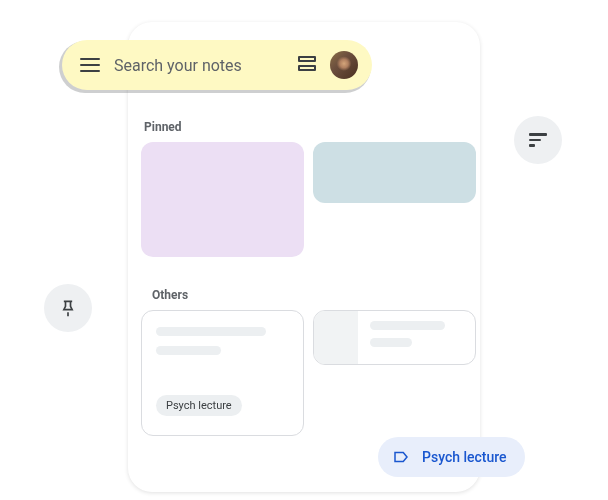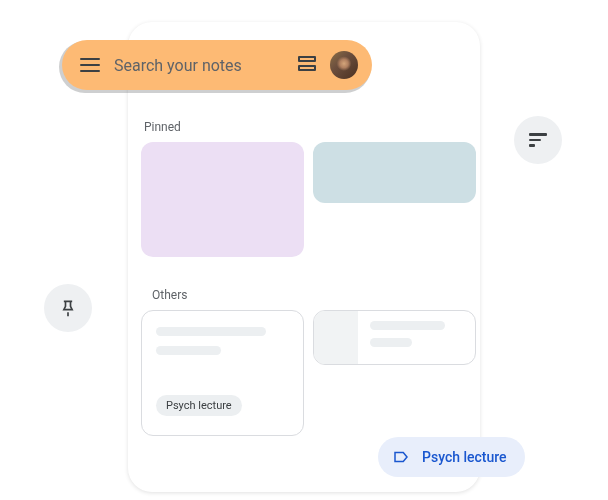--- a/index.html
+++ b/index.html
@@ -23,21 +23,21 @@
       background: #fff;
       border-radius: 24px;
       box-shadow: 0 1px 4px rgba(0,0,0,0.12);
     }
     .search-bar {
       position: absolute;
       left: 62px;
       top: 40px;
       width: 310px;
       height: 50px;
-      background: #fdba74;
+      background: #fef9c3;
       border-radius: 25px;
       display: flex;
       align-items: center;
       padding: 0 14px 0 18px;
       box-shadow: -2px 2px 0 1px rgba(60,64,67,0.25);
       z-index: 2;
     }
     .menu-icon {
       display: flex;
       flex-direction: column;
@@ -82,21 +82,21 @@
     }
     .avatar::after {
       content: '';
       position: absolute;
       inset: 0;
       background: radial-gradient(circle at 50% 45%, #d4a57a 0%, #b08060 20%, transparent 35%);
     }
     .section-label {
       font-size: 12px;
       color: #5f6368;
-      font-weight: 400;
+      font-weight: 700;
     }
     .pinned-label {
       position: absolute;
       left: 144px;
       top: 120px;
     }
     .others-label {
       position: absolute;
       left: 152px;
       top: 288px;

